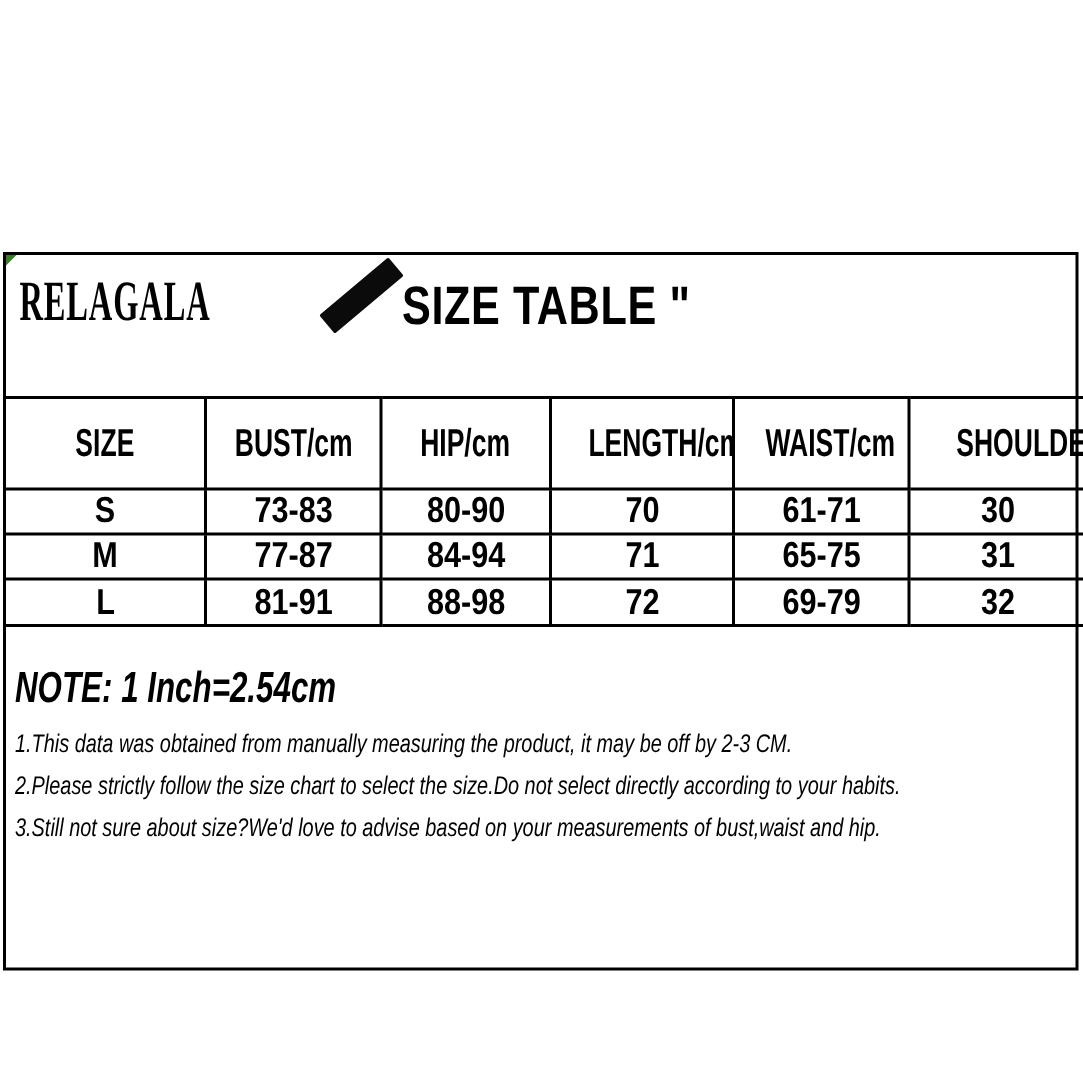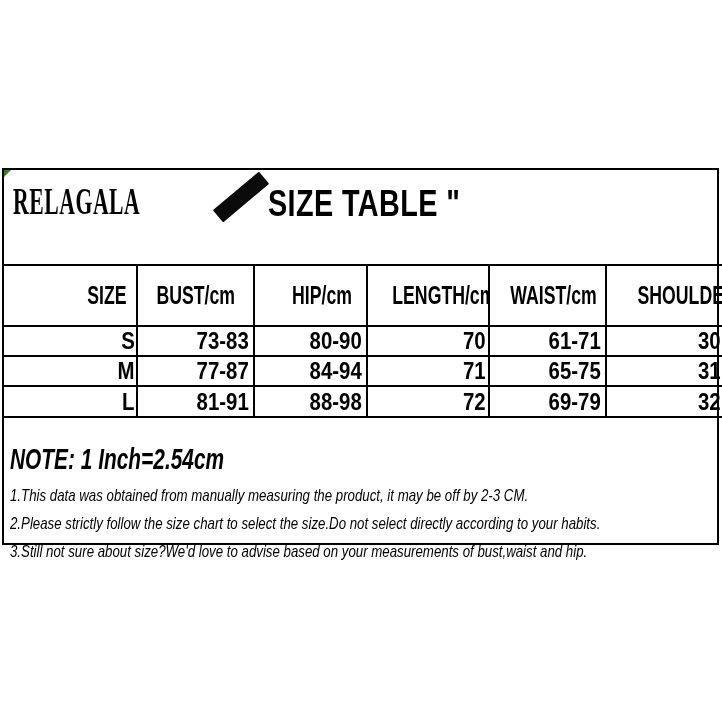--- a/index.html
+++ b/index.html
@@ -5,40 +5,40 @@
   :root{
     --text:#000000; --border:#000000; --marker:#0b0b0b;
     --corner-marker:#3a7d27; --background:#ffffff;
   }
   *{box-sizing:border-box;}
   html,body{margin:0;padding:0;}
   body{width:722px;height:722px;background:var(--background);
        font-family:"Liberation Sans","DejaVu Sans",sans-serif;color:var(--text);}
   .canvas{position:relative;width:722px;height:722px;background:var(--background);overflow:hidden;}
 
-  .panel{position:absolute;left:2px;top:168px;width:717px;height:377px;
+  .panel{position:absolute;left:2px;top:168px;width:717px;height:479px;
          border:2px solid var(--border);background:var(--background);}
 
   .corner-triangle{position:absolute;left:0;top:0;width:0;height:0;
          border-top:7px solid var(--corner-marker);border-right:7px solid transparent;}
 
   .brand{position:absolute;left:9px;top:12px;font-family:"Liberation Serif","DejaVu Serif",serif;
          font-weight:bold;font-size:38px;line-height:1;letter-spacing:1px;
          transform:scaleX(0.57);transform-origin:0 0;white-space:nowrap;}
 
   .pen{position:absolute;left:207px;top:19px;width:60px;height:16px;
        background:var(--marker);transform:rotate(-40deg);border-radius:1px;}
 
   .title{position:absolute;left:264px;top:14px;font-weight:bold;font-size:36px;line-height:1.1;
          transform:scaleX(0.8);transform-origin:0 0;white-space:nowrap;letter-spacing:0.5px;}
 
   table.size-table{position:absolute;left:-2px;top:94px;width:721px;
          border-collapse:collapse;table-layout:fixed;}
   table.size-table th,table.size-table td{border:2px solid var(--border);
-         text-align:right;vertical-align:middle;padding:0;overflow:hidden;}
+         text-align:center;vertical-align:middle;padding:0;overflow:hidden;}
   tr.head-row{height:61px;}
   tr.data-row{height:30px;}
   tr.data-row:last-child{height:31px;}
   .hcell span{display:inline-block;font-weight:bold;font-size:26px;white-space:nowrap;
          transform:scaleX(0.68);transform-origin:50% 50%;}
   .dcell span{display:inline-block;font-weight:bold;font-size:24px;white-space:nowrap;
          transform:scaleX(0.85);transform-origin:50% 50%;}
 
   .notes{position:absolute;left:0;top:258px;width:100%;font-style:italic;}
   .note-heading{margin:14px 0 8px 6px;font-weight:bold;font-size:29px;line-height:1.2;

